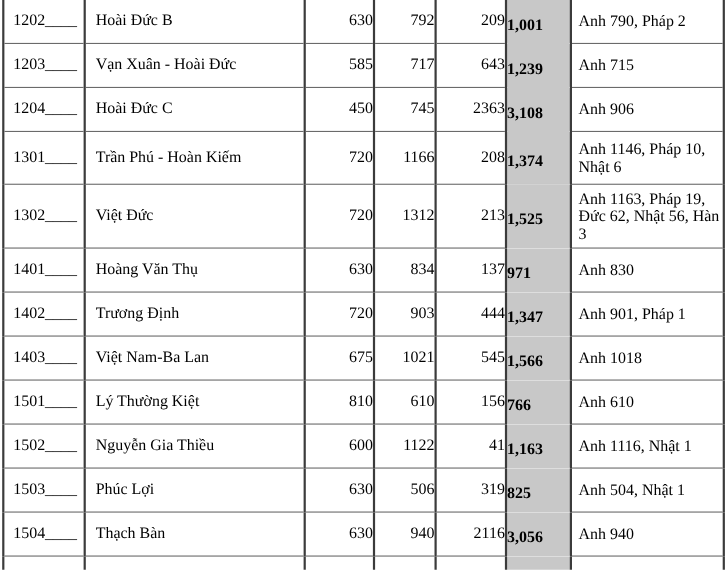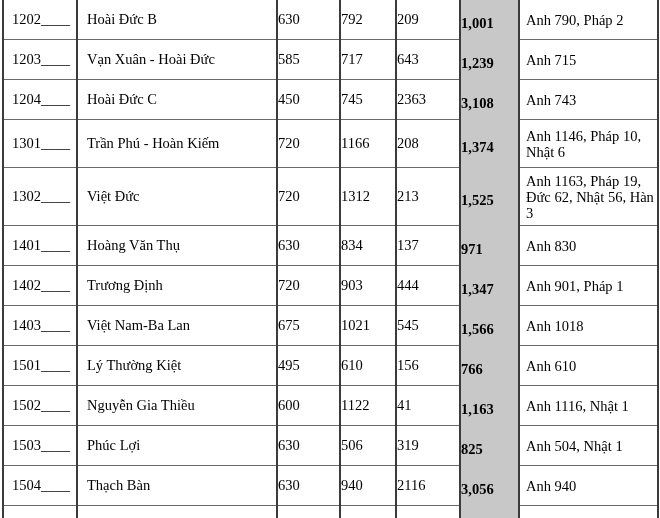--- a/index.html
+++ b/index.html
@@ -17,21 +17,21 @@
     border-bottom:1px solid var(--hline,#6a6a6a);
     height:31px;font-size:14.5px;padding:0;
     vertical-align:middle;overflow:hidden;white-space:nowrap;
   }
   td:last-child{border-right:2px solid var(--vline,#3b3b3b);}
   tr:nth-child(4) td{height:39px;margin-top:48px;}
   tr:nth-child(5) td{height:49px;}
   tr:last-child td{border-bottom:2px solid var(--vline,#3b3b3b);}
   .c-code{font-weight:normal;padding-left:8px;}
   .c-name{padding-left:9px;}
-  .c-v1,.c-v2,.c-v3{text-align:left;}
+  .c-v1,.c-v2,.c-v3{text-align:right;}
   .c-total{
     background:var(--shade,#c8c8c8);
     font-weight:bold;
     padding-top:8px;
     border-bottom:1px solid var(--shade,#c8c8c8); 
   }
   .c-langs{padding-left:6px;line-height:16px;white-space:normal;}
 </style>
 </head>
 <body>
@@ -65,21 +65,21 @@
         <td class="c-total">1,239</td>
         <td class="c-langs">Anh 715</td>
       </tr>
       <tr>
         <td class="c-code">1204____</td>
         <td class="c-name">Hoài Đức C</td>
         <td class="c-v1">450</td>
         <td class="c-v2">745</td>
         <td class="c-v3">2363</td>
         <td class="c-total">3,108</td>
-        <td class="c-langs">Anh 743</td>
+        <td class="c-langs">Anh 906</td>
       </tr>
       <tr>
         <td class="c-code">1301____</td>
         <td class="c-name">Trần Phú - Hoàn Kiếm</td>
         <td class="c-v1">720</td>
         <td class="c-v2">1166</td>
         <td class="c-v3">208</td>
         <td class="c-total">1,374</td>
         <td class="c-langs">Anh 1146, Pháp 10, Nhật 6</td>
       </tr>
@@ -115,21 +115,21 @@
         <td class="c-name">Việt Nam-Ba Lan</td>
         <td class="c-v1">675</td>
         <td class="c-v2">1021</td>
         <td class="c-v3">545</td>
         <td class="c-total">1,566</td>
         <td class="c-langs">Anh 1018</td>
       </tr>
       <tr>
         <td class="c-code">1501____</td>
         <td class="c-name">Lý Thường Kiệt</td>
-        <td class="c-v1">495</td>
+        <td class="c-v1">810</td>
         <td class="c-v2">610</td>
         <td class="c-v3">156</td>
         <td class="c-total">766</td>
         <td class="c-langs">Anh 610</td>
       </tr>
       <tr>
         <td class="c-code">1502____</td>
         <td class="c-name">Nguyễn Gia Thiều</td>
         <td class="c-v1">600</td>
         <td class="c-v2">1122</td>

